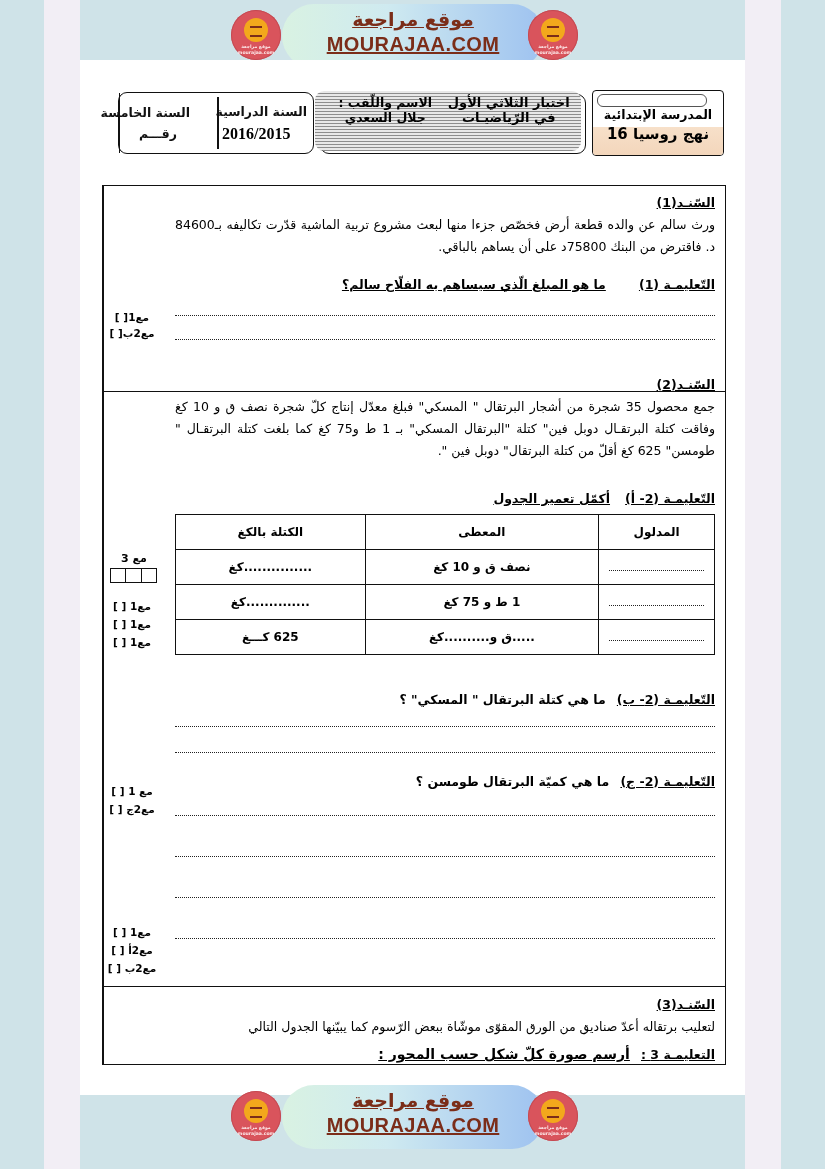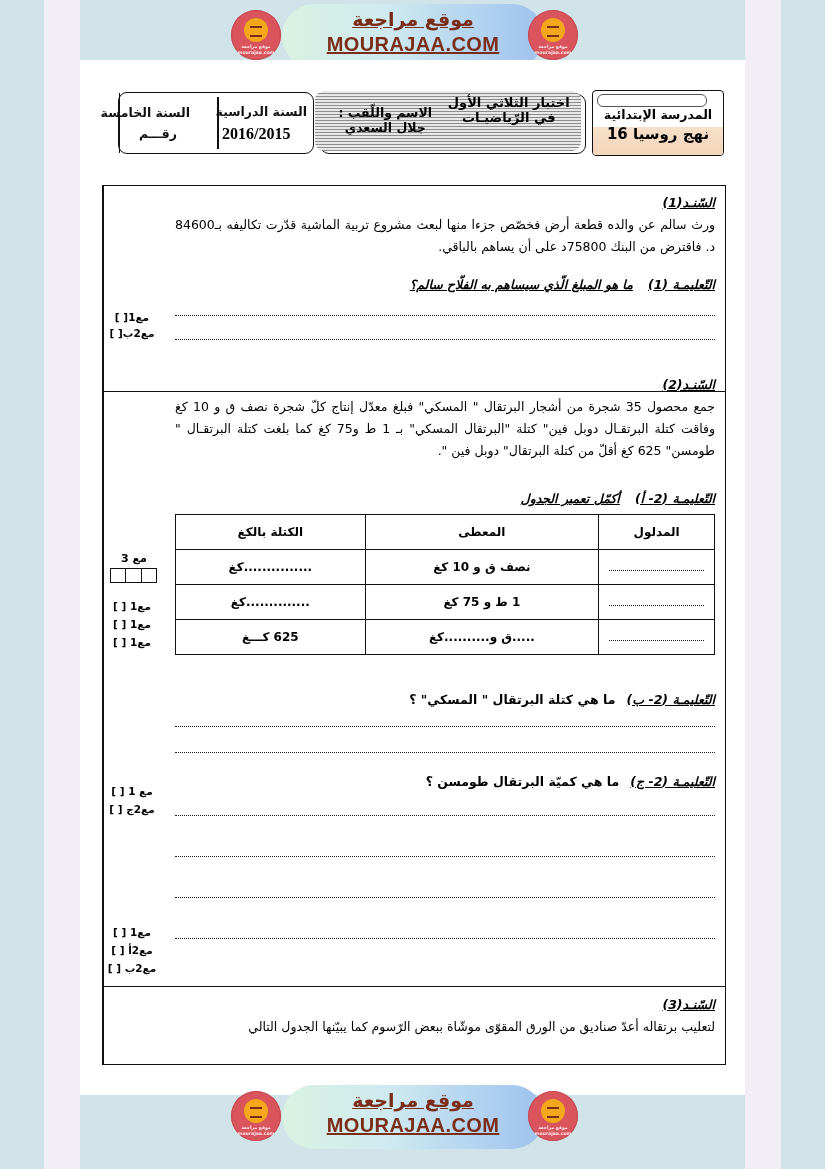--- a/index.html
+++ b/index.html
@@ -58,38 +58,38 @@
   .hdr-left .split{position:absolute;left:98px;top:4px;bottom:4px;width:1.6px;background:#111;}
   .cellline{font-size:12.5px;font-weight:bold;color:#111;white-space:nowrap;}
   .yr{font-family:"Liberation Serif",serif;font-size:16px;font-weight:bold;}
   .hdr-mid{left:240px;top:6px;width:266px;height:60px;z-index:2;}
   .hdr-mid .shadow{position:absolute;left:-6px;top:-4px;width:266px;height:60px;
        background:repeating-linear-gradient(0deg,#8d8d8d 0 1px,#e8e8e8 1px 3px);
        border-radius:9px;z-index:-1;}
   .hdr-mid .inner{position:absolute;inset:0;display:flex;flex-direction:row;
        justify-content:center;gap:7px;padding:0 12px;}
   .hdr-mid .t1{font-size:13px;font-weight:bold;text-align:center;}
-  .hdr-mid .t2{font-size:12.5px;font-weight:bold;text-align:center;margin-top:10px;}
+  .hdr-mid .t2{font-size:12.5px;font-weight:bold;text-align:center;}
   .hdr-right{left:512px;top:2px;width:132px;height:66px;border-radius:4px;overflow:hidden;}
   .hdr-right .tabtop{position:absolute;left:4px;top:3px;width:108px;height:11px;
        border:1.2px solid #555;border-radius:6px;background:#fff;}
   .hdr-right .tint{position:absolute;left:0;right:0;top:36px;bottom:0;
        background:linear-gradient(180deg,#f7e0c9 0%,#f3d6bb 100%);}
   .hdr-right .txt{position:absolute;left:0;right:0;top:16px;text-align:center;}
   .hdr-right .s1{font-size:12.5px;font-weight:bold;}
   .hdr-right .s2{font-size:15px;font-weight:bold;margin-top:3px;}
   
   .frame{position:absolute;left:22px;top:125px;width:624px;height:880px;
          border:1.3px solid #111;box-sizing:border-box;background:#fff;}
   .colsplit{position:absolute;top:0;bottom:0;left:0;width:62px;border-left:1.3px solid #111;}
   .content{position:absolute;top:0;bottom:0;right:0;left:62px;}
   .hline{position:absolute;left:0;right:0;height:0;border-top:1.3px solid #111;}
   
   .blk{position:absolute;right:10px;left:10px;}
-  .lbl-u{font-size:12.5px;font-weight:bold;text-decoration:underline;font-style:italic;}
+  .lbl-u{font-size:12.5px;font-weight:bold;text-decoration:underline;}
   .para{font-size:12.5px;line-height:1.75;text-align:justify;}
   .dots{border-bottom:1.6px dotted #222;height:1px;}
   .qline{font-size:12.5px;font-weight:bold;}
   
   table.grid{border-collapse:collapse;width:100%;}
   table.grid td,table.grid th{border:1.3px solid #111;font-size:12px;font-weight:bold;
       padding:4px 6px;text-align:center;height:26px;}
   table.grid th{font-weight:bold;}
   .dotcell{border-bottom:1.6px dotted #222;display:block;height:1px;margin:6px 4px 0;}
   
@@ -186,21 +186,21 @@
 
     <div class="content">
 
       <div class="blk" style="top:6px">
         <span class="lbl-u">السّنـد(1)</span>
       </div>
       <div class="blk para" style="top:28px">ورث سالم عن والده قطعة أرض فخصّص جزءا منها لبعث مشروع تربية الماشية قدّرت تكاليفه بـ84600 د. فاقترض من البنك 75800د على أن يساهم بالباقي.</div>
 
       <div class="blk" style="top:88px">
         <span class="lbl-u">التّعليمـة (1)</span>
-        <span class="lbl-u" style="margin-right:10px">ما هو المبلغ الّذي سيساهم به الفلّاح سالم؟</span>
+        <span class="lbl-u" style="margin-right:28px">ما هو المبلغ الّذي سيساهم به الفلّاح سالم؟</span>
       </div>
       <div class="blk dots" style="top:128px"></div>
       <div class="blk dots" style="top:152px"></div>
 
       <div class="blk" style="top:188px">
         <span class="lbl-u">السّنـد(2)</span>
       </div>
       <div class="blk para" style="top:210px">جمع محصول 35 شجرة من أشجار البرتقال " المسكي" فبلغ معدّل إنتاج كلّ شجرة نصف ق و 10 كغ وفاقت كتلة البرتقـال دوبل فين" كتلة "البرتقال المسكي" بـ 1 ط و75 كغ كما بلغت كتلة البرتقـال " طومسن" 625 كغ أقلّ من كتلة البرتقال" دوبل فين ".</div>
 
       <div class="blk l" style="top:302px;text-align:right">
@@ -256,20 +256,24 @@
       </div>
       <div class="blk dots" style="top:628px"></div>
       <div class="blk dots" style="top:669px"></div>
       <div class="blk dots" style="top:710px"></div>
       <div class="blk dots" style="top:751px"></div>
 
       <div class="blk" style="top:808px">
         <span class="lbl-u">السّنـد(3)</span>
       </div>
       <div class="blk para" style="top:830px">لتعليب برتقاله أعدّ صناديق من الورق المقوّى موشّاة ببعض الرّسوم كما يبيّنها الجدول التالي</div>
+      <div class="blk" style="top:858px">
+        <span class="lbl-u">التعليمـة 3 :</span>
+        <span class="lbl-u" style="margin-right:6px;font-size:14px;letter-spacing:1px">أرسم صورة كلّ شكل حسب المحور :</span>
+      </div>
 
     </div>
   </div>
 </div>
 
 <div class="banner bottom">
   <div class="pill"></div>
   <div class="logo l">
     <div class="disc"></div>
     <div class="lbl">موقع مراجعة

